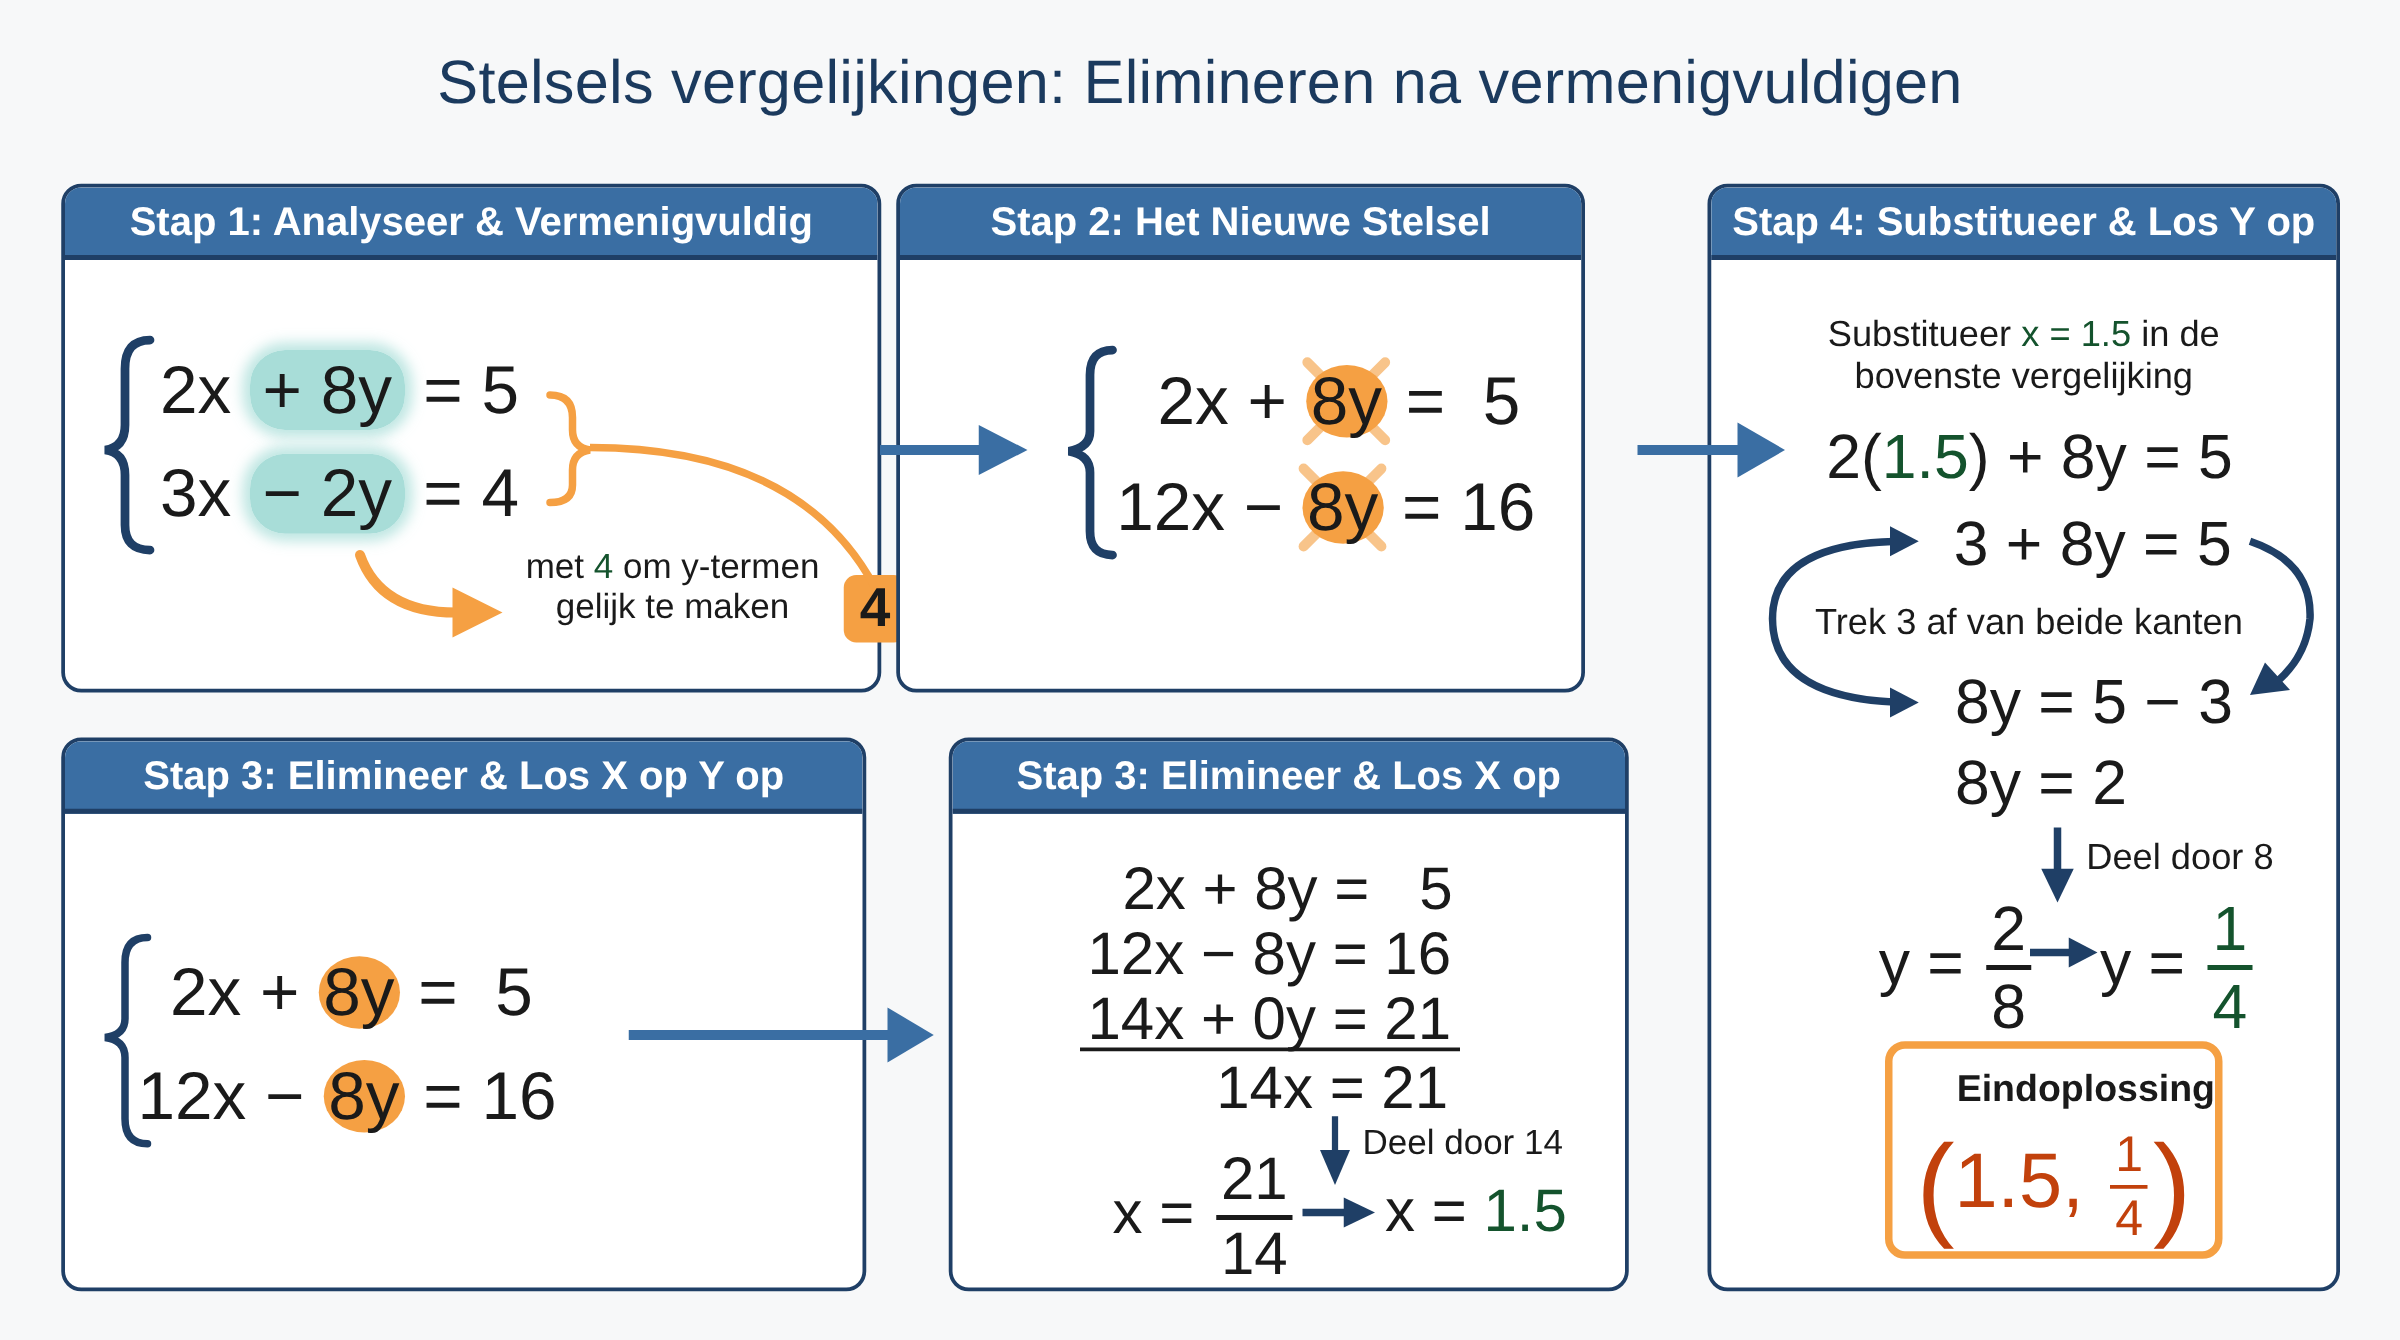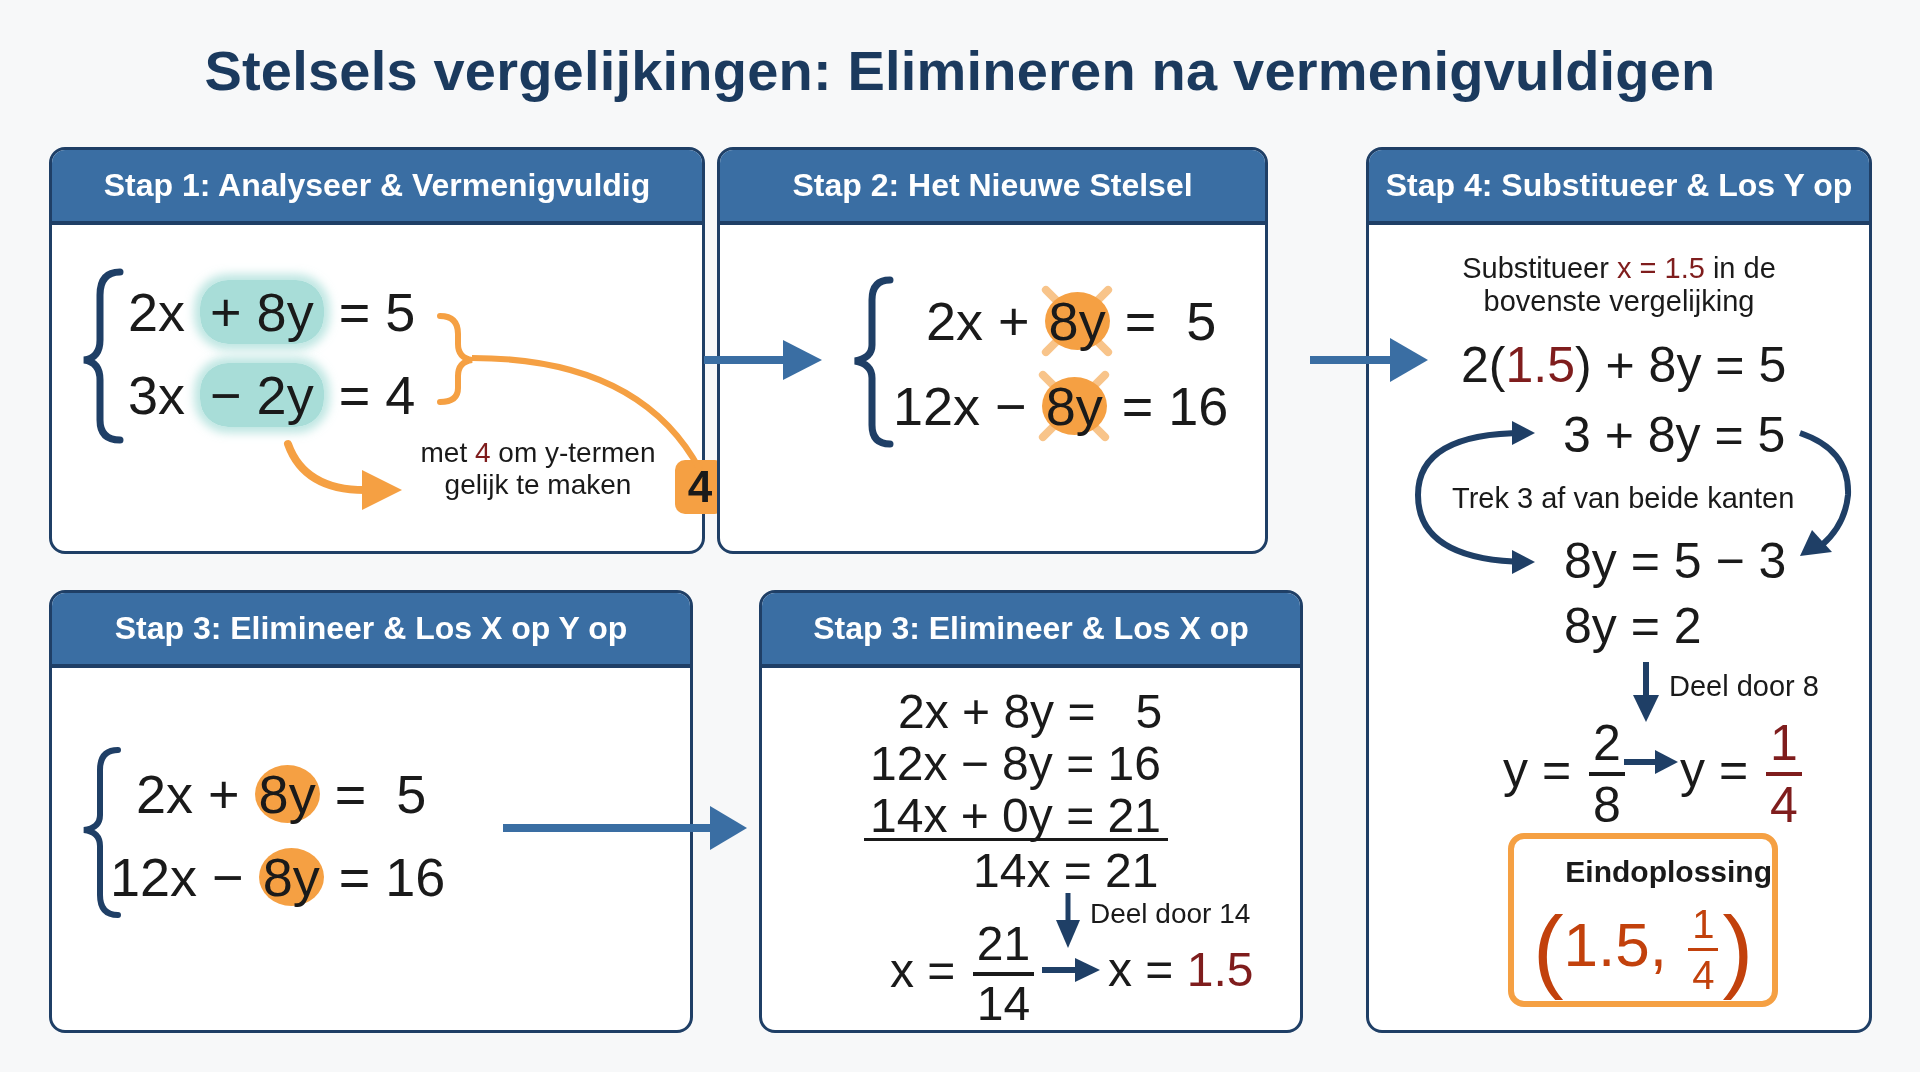--- a/index.html
+++ b/index.html
@@ -6,37 +6,37 @@
   html, body { width: 1920px; height: 1072px; overflow: hidden; }
   body {
     background: #f7f8f9;
     font-family: "Liberation Sans", "DejaVu Sans", sans-serif;
     color: #1a1a1a;
     position: relative;
   }
   .abs { position: absolute; }
   .title {
     position: absolute; left: 0; top: 38px; width: 1920px; text-align: center;
-    font-size: 56px; font-weight: 700; color: #1b3a5e; letter-spacing: 0.2px;
+    font-size: 49px; font-weight: 400; color: #1b3a5e; letter-spacing: 0.2px;
   }
   .panel {
     position: absolute; background: #ffffff;
     border: 3px solid #1f3f66; border-radius: 16px; overflow: hidden;
   }
   .panel-header {
-    position: absolute; left: 0; top: 0; right: 0; height: 75px;
+    position: absolute; left: 0; top: 0; right: 0; height: 58px;
     background: #3a6ea3; border-bottom: 4px solid #1f3f66;
     color: #ffffff; font-weight: 700; font-size: 32px;
     display: flex; align-items: center; justify-content: center;
     white-space: nowrap;
   }
   .eq { position: absolute; white-space: nowrap; font-size: 54px; line-height: 1; color: #1a1a1a; }
   .eq-md { font-size: 48px; }
   .note { position: absolute; white-space: nowrap; font-size: 28px; line-height: 1.15; color: #1a1a1a; text-align: center; }
-  .blue { color: #7f1d1d; }
+  .blue { color: #14532d; }
   .teal-hl {
     background: #a8ddd8; border-radius: 28px; padding: 2px 10px;
     box-shadow: 0 0 10px 6px rgba(168,221,216,0.75);
   }
   .orange-circle {
     display: inline-block; background: #f5a043; border-radius: 50%;
     padding: 2px 4px; line-height: 1;
   }
   .cross-wrap { position: relative; display: inline-block; }
   .cross-wrap .x1, .cross-wrap .x2 {

